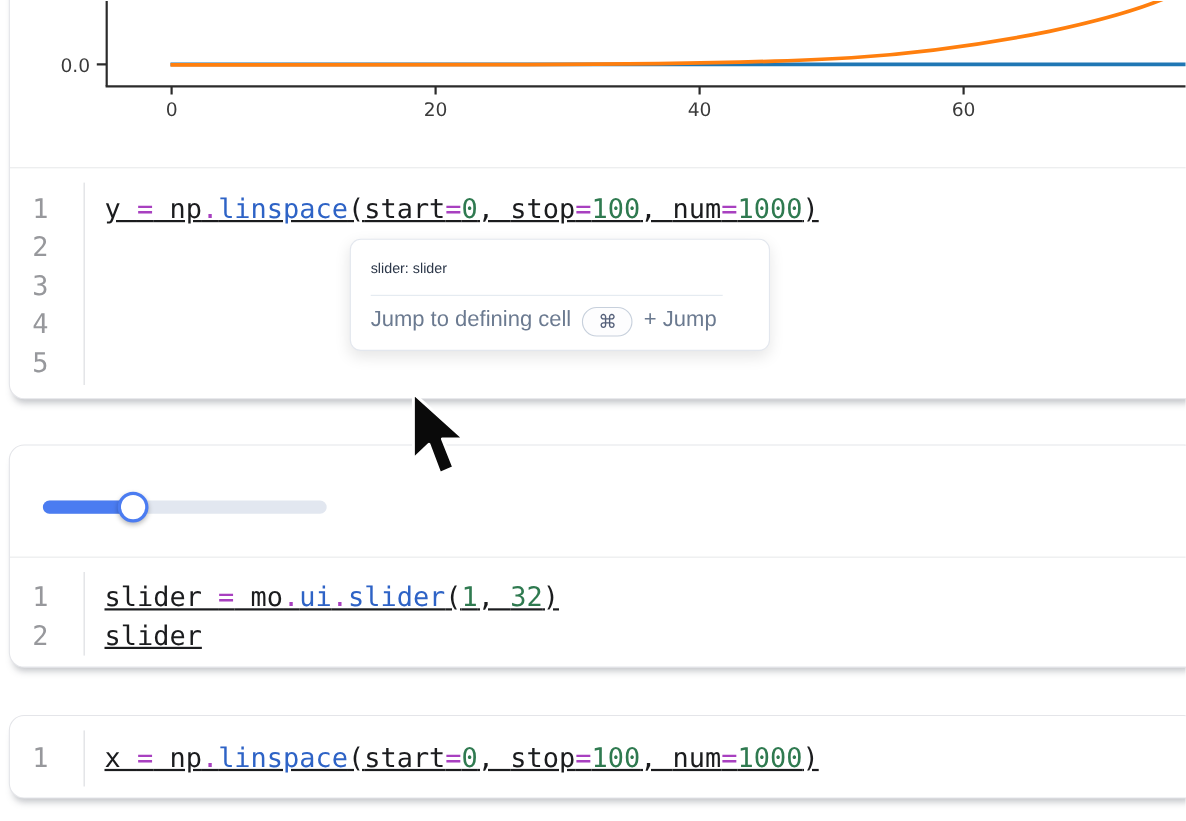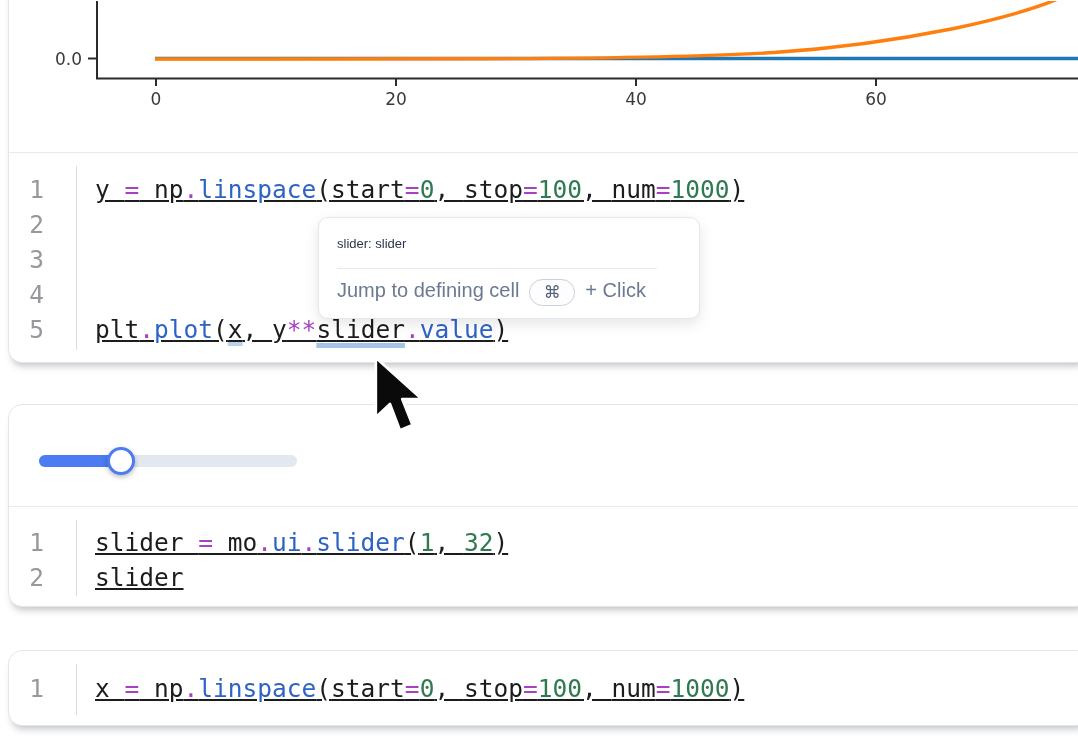--- a/index.html
+++ b/index.html
@@ -111,34 +111,33 @@
       </div>
       <div class="row">
         <span class="ln">3</span>
         <span class="code"></span>
       </div>
       <div class="row">
         <span class="ln">4</span>
       </div>
       <div class="row">
         <span class="ln">5</span>
-        <span class="code"><span class="tk-v">plt</span><span class="tk-o">.</span><span class="tk-f">plot</span><span class="tk-v">(</span><span class="tk-v tk-u">x</span><span class="tk-v">, </span><span class="tk-v">y</span><span class="tk-o">**</span><span class="tk-v tk-h">slider</span><span class="tk-o">.</span><span class="tk-f">value</span><span class="tk-v">)</span></span>
       </div>
     </div>
   </div>
 
   <div id="tooltip">
     <div class="tt-title">slider: slider</div>
     <div class="tt-div"></div>
     <div class="tt-row">
       <span>Jump to defining cell</span>
       <span class="tt-pill">
         <span>⌘</span>
       </span>
-      <span>+ Click</span>
+      <span>+ Jump</span>
     </div>
   </div>
 
   <svg id="cursor" viewBox="0 0 13.6 21">
     <path d="M1,1 L1,16.6 L4.7,13.1 L7.3,20 L10.6,18.6 L7.9,11.8 L13,11.8 Z" fill="#0a0a0a" stroke="#ffffff" stroke-width="0.7" stroke-linejoin="round"></path>
   </svg>
 
   <div class="cell" id="cell2">
     <div class="output-area">
       <div class="slider-track"></div>

